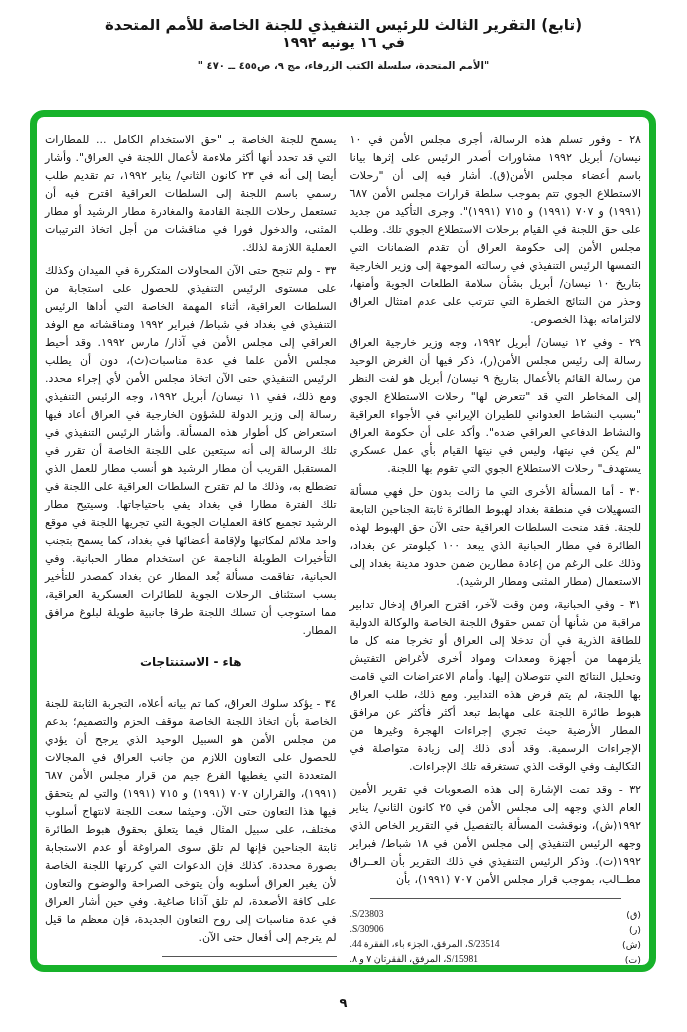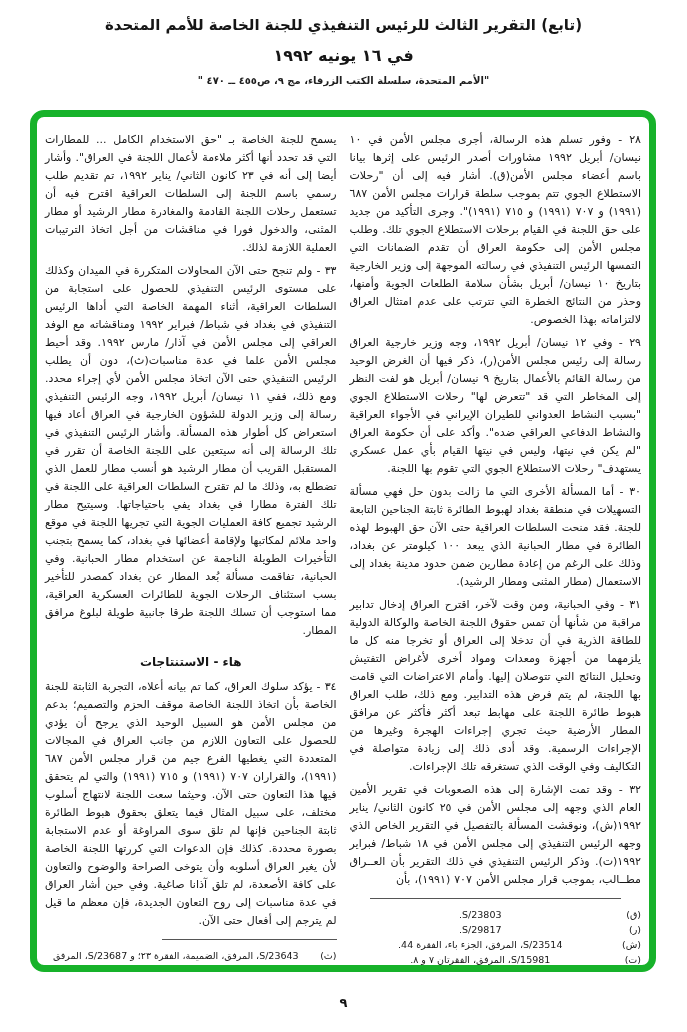--- a/index.html
+++ b/index.html
@@ -5,45 +5,45 @@
   :root { --green:#17b22a; --ink:#161616; }
   * { margin:0; padding:0; box-sizing:border-box; }
   html,body { background:#ffffff; }
   body {
     width:687px; height:1032px; position:relative;
     font-family:"DejaVu Sans", sans-serif; color:var(--ink);
     direction:rtl; overflow:hidden;
   }
   .header { position:absolute; top:16px; right:0; left:0; text-align:center; }
   .h-line1 { font-size:15px; font-weight:bold; letter-spacing:0; }
-  .h-line2 { font-size:16px; font-weight:bold; margin-top:12px; }
+  .h-line2 { font-size:14px; font-weight:bold; margin-top:0; }
   .h-line3 { font-size:10px; font-weight:bold; margin-top:10px; color:#1d1d1d; }
 
   .greenbox {
     position:absolute; top:110px; left:30px; right:31px; height:862px;
     border:7px solid var(--green); border-radius:14px;
     padding:14px 8px 22px 8px;
     display:flex; flex-direction:row; gap:13px; overflow:hidden;
   }
   .col { flex:1 1 0; display:flex; flex-direction:column; min-width:0; }
   .para {
     font-size:11px; line-height:18px; text-align:justify;
     margin-bottom:5px; word-spacing:0.5px;
   }
   .section-heading {
     font-size:12px; font-weight:bold; text-align:center;
-    margin:10px 0 9px 0;
+    margin:10px 0 26px 0;
   }
   .footnotes { margin-top:auto; padding-top:4px; }
   .fnsep { border-top:1px solid #555; height:1px; margin-bottom:8px; }
   .fnsep-right { width:86%; margin-left:auto; margin-right:auto; }
   .fnsep-left { width:60%; margin-left:auto; margin-right:0; }
   .fn { display:flex; flex-direction:row; font-size:9.5px; line-height:15px; }
   .fn .fnm { flex:0 0 30px; }
-  .fn .fnt { flex:1 1 auto; text-align:center; }
+  .fn .fnt { flex:1 1 auto; text-align:left;font-family:Liberation Serif, serif; }
   .pagenum {
     position:absolute; bottom:22px; left:0; right:0;
     text-align:center; font-size:13px; font-weight:bold;
   }
 </style>
 </head>
 <body>
 
 <div class="header">
   <div class="h-line1">(تابع) التقرير الثالث للرئيس التنفيذي للجنة الخاصة للأمم المتحدة</div>
@@ -60,21 +60,21 @@
     <p class="para">٣١ -  وفي الحبانية، ومن وقت لآخر، اقترح العراق إدخال تدابير مراقبة من شأنها أن تمس حقوق اللجنة الخاصة والوكالة الدولية للطاقة الذرية في أن تدخلا إلى العراق أو تخرجا منه كل ما يلزمهما من أجهزة ومعدات ومواد أخرى لأغراض التفتيش وتحليل النتائج التي تتوصلان إليها. وأمام الاعتراضات التي قامت بها اللجنة، لم يتم فرض هذه التدابير. ومع ذلك، طلب العراق هبوط طائرة اللجنة على مهابط تبعد أكثر فأكثر عن مرافق المطار الأرضية حيث تجري إجراءات الهجرة وغيرها من الإجراءات الرسمية. وقد أدى ذلك إلى زيادة متواصلة في التكاليف وفي الوقت الذي تستغرقه تلك الإجراءات.</p>
     <p class="para">٣٢ -  وقد تمت الإشارة إلى هذه الصعوبات في تقرير الأمين العام الذي وجهه إلى مجلس الأمن في ٢٥ كانون الثاني/ يناير ١٩٩٢(ش)، ونوقشت المسألة بالتفصيل في التقرير الخاص الذي وجهه الرئيس التنفيذي إلى مجلس الأمن في ١٨ شباط/ فبراير ١٩٩٢(ت). وذكر الرئيس التنفيذي في ذلك التقرير بأن العــراق مطــالب، بموجب قرار مجلس الأمن ٧٠٧ (١٩٩١)، بأن</p>
     <div class="footnotes">
       <div class="fnsep fnsep-right"></div>
       <div class="fn">
         <span class="fnm">(ق)</span>
         <span class="fnt">S/23803.</span>
       </div>
       <div class="fn">
         <span class="fnm">(ر)</span>
-        <span class="fnt">S/29817.</span>
+        <span class="fnt">S/30906.</span>
       </div>
       <div class="fn">
         <span class="fnm">(ش)</span>
         <span class="fnt">S/23514، المرفق، الجزء باء، الفقرة 44.</span>
       </div>
       <div class="fn">
         <span class="fnm">(ت)</span>
         <span class="fnt">S/15981، المرفق، الفقرتان ٧ و ٨.</span>
       </div>
     </div>

